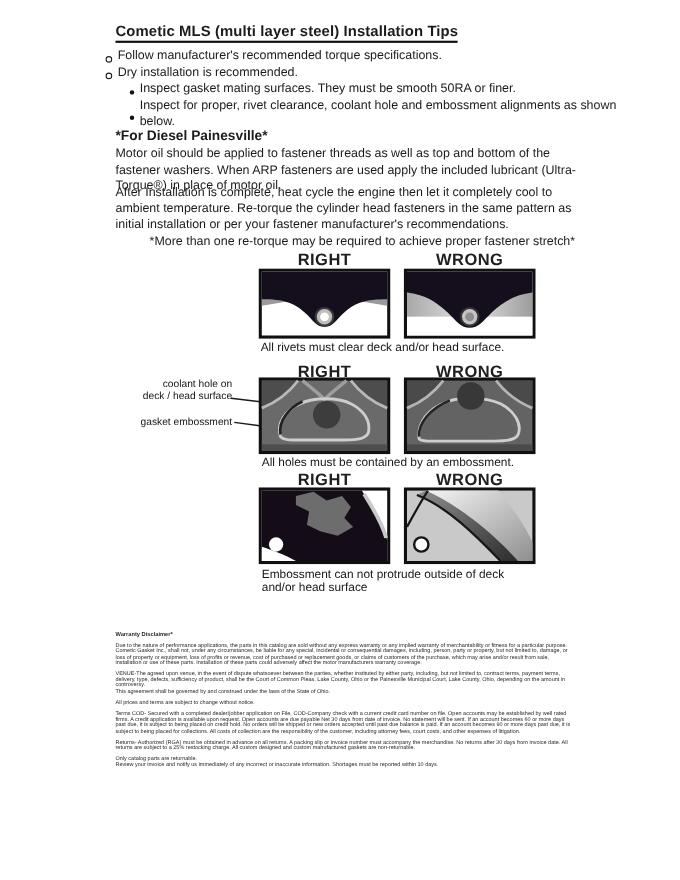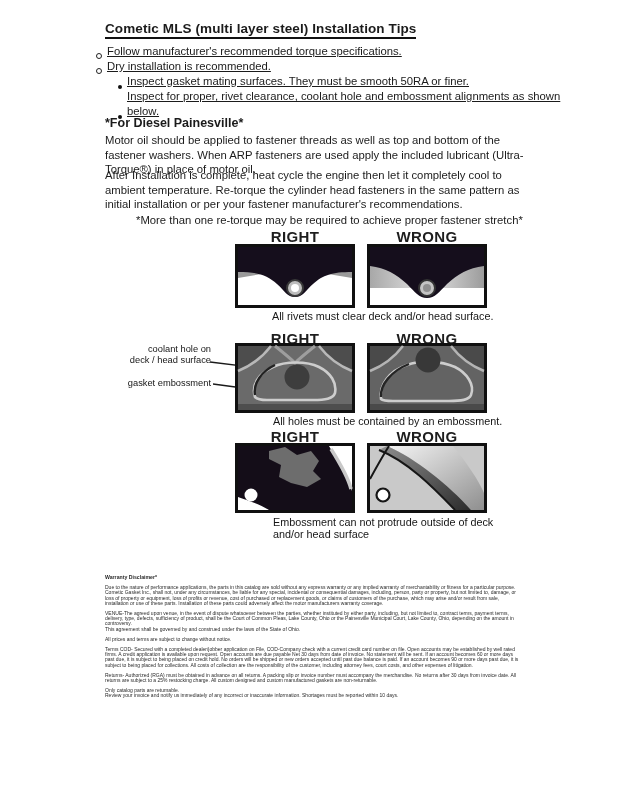--- a/index.html
+++ b/index.html
@@ -10,31 +10,31 @@
   .abs { position:absolute; }
 
   
   .doc-title {
     left:105px; top:21px; font-size:13.5px; font-weight:bold;
     border-bottom:2px solid #111; padding-bottom:1px; letter-spacing:.1px;
   }
 
   
   .bullets { left:96px; top:44px; width:470px; font-size:11.3px; line-height:15px; }
-  .brow { display:flex; align-items:flex-end;text-decoration:underline; }
+  .brow { display:flex; align-items:center; }
   .brow .mk { flex:0 0 auto; width:4px; height:4px; border-radius:50%; margin:5px 5px 0 0; }
   .mk.open { border:1.2px solid #222; }
   .mk.fill { background:#111; margin-left:22px; }
 
   .h2 { font-size:12.5px; font-weight:bold; }
   .body-p { width:424px; font-size:11.3px; line-height:14.6px; }
 
   
   .panel-label { width:120px; text-align:center; font-weight:bold; font-size:15px; letter-spacing:.4px; color:#1e1e1e; }
-  .dia-caption { font-size:10.8px; line-height:11.5px; color:#161616; white-space:pre-line;margin-left:35px; }
+  .dia-caption { font-size:10.8px; line-height:11.5px; color:#161616; white-space:pre-line; }
   .callout { text-align:right; font-size:9.3px; line-height:10.5px; color:#161616; white-space:pre-line; }
 
   .panel { display:block; }
 
   
   .legal { left:105px; top:575px; width:414px; font-size:5px; line-height:5.2px; color:#2a2a2a; }
   .legal .lh { font-weight:bold; font-size:5.2px; margin:0 0 5px 0; }
   .legal p { margin:0 0 5px 0; white-space:pre-line; }
 
   .pagenum { left:387px; top:762px; font-size:12.5px; color:#2b2b2b; letter-spacing:.3px;margin-top:44px; }

